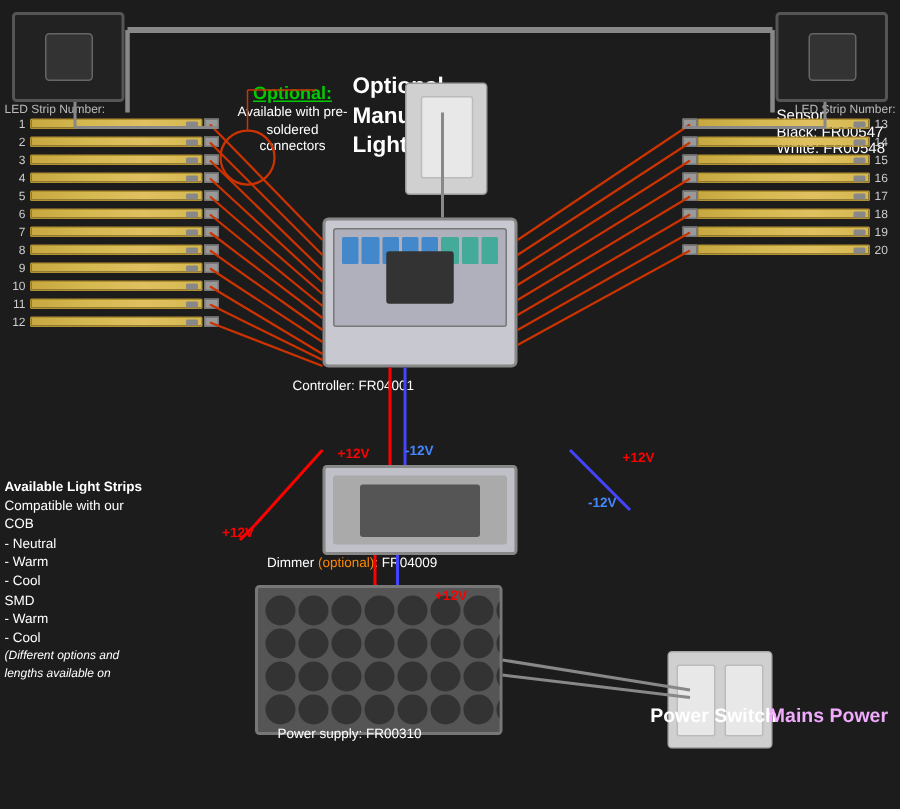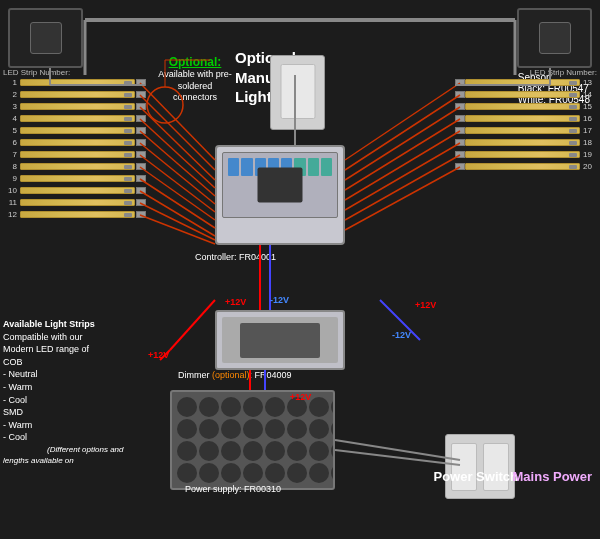--- a/index.html
+++ b/index.html
@@ -572,29 +572,28 @@
     <span>Power Switch</span>
   </div>
 
   <div class="mains-power-label">
     <span>Mains Power</span>
   </div>
 
   <div class="available-text">
     <div style="color:#fff; font-weight:bold;">Available Light Strips</div>
     <div>Compatible with our</div>
-    <div>Modern LED range of</div>
     <div>COB</div>
     <div>- Neutral</div>
     <div>- Warm</div>
     <div>- Cool</div>
     <div>SMD</div>
     <div>- Warm</div>
     <div>- Cool</div>
-    <div style="font-style:italic; font-size:8px;margin-left:44px;">(Different options and</div>
+    <div style="font-style:italic; font-size:8px;">(Different options and</div>
     <div style="font-style:italic; font-size:8px;">lengths available on</div>
   </div>
 
   <svg class="wiring-svg" xmlns="http://www.w3.org/2000/svg">
 
     <line x1="85" y1="20" x2="515" y2="20" stroke="#888" stroke-width="4"></line>
 
     <line x1="85" y1="20" x2="85" y2="75" stroke="#888" stroke-width="3"></line>
     <line x1="515" y1="20" x2="515" y2="75" stroke="#888" stroke-width="3"></line>
 

